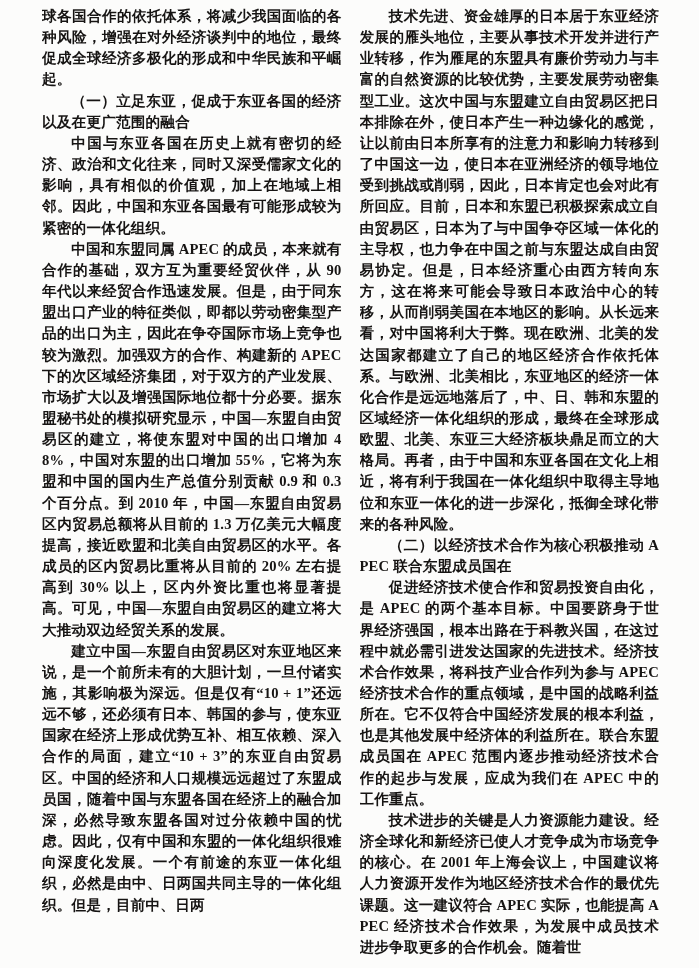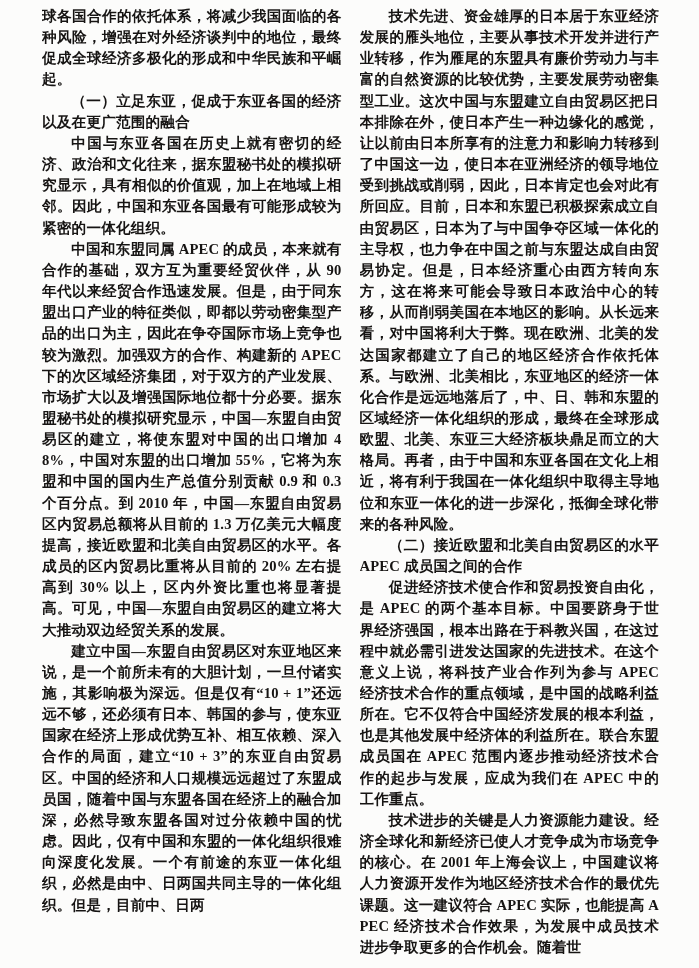--- a/index.html
+++ b/index.html
@@ -43,26 +43,26 @@
 </style>
 </head>
 <body>
 
 <div class="page">
   <div class="columns">
 
     <div class="column">
       <p>球各国合作的依托体系，将减少我国面临的各种风险，增强在对外经济谈判中的地位，最终促成全球经济多极化的形成和中华民族和平崛起。</p>
       <p class="indent">（一）立足东亚，促成于东亚各国的经济以及在更广范围的融合</p>
-      <p class="indent">中国与东亚各国在历史上就有密切的经济、政治和文化往来，据东盟秘书处的模拟研究显示，具有相似的价值观，加上在地域上相邻。因此，中国和东亚各国最有可能形成较为紧密的一体化组织。</p>
+      <p class="indent">中国与东亚各国在历史上就有密切的经济、政治和文化往来，同时又深受儒家文化的影响，具有相似的价值观，加上在地域上相邻。因此，中国和东亚各国最有可能形成较为紧密的一体化组织。</p>
       <p class="indent">中国和东盟同属 APEC 的成员，本来就有合作的基础，双方互为重要经贸伙伴，从 90 年代以来经贸合作迅速发展。但是，由于同东盟出口产业的特征类似，即都以劳动密集型产品的出口为主，因此在争夺国际市场上竞争也较为激烈。加强双方的合作、构建新的 APEC 下的次区域经济集团，对于双方的产业发展、市场扩大以及增强国际地位都十分必要。据东盟秘书处的模拟研究显示，中国—东盟自由贸易区的建立，将使东盟对中国的出口增加 48%，中国对东盟的出口增加 55%，它将为东盟和中国的国内生产总值分别贡献 0.9 和 0.3 个百分点。到 2010 年，中国—东盟自由贸易区内贸易总额将从目前的 1.3 万亿美元大幅度提高，接近欧盟和北美自由贸易区的水平。各成员的区内贸易比重将从目前的 20% 左右提高到 30% 以上，区内外资比重也将显著提高。可见，中国—东盟自由贸易区的建立将大大推动双边经贸关系的发展。</p>
       <p class="indent">建立中国—东盟自由贸易区对东亚地区来说，是一个前所未有的大胆计划，一旦付诸实施，其影响极为深远。但是仅有“10 + 1”还远远不够，还必须有日本、韩国的参与，使东亚国家在经济上形成优势互补、相互依赖、深入合作的局面，建立“10 + 3”的东亚自由贸易区。中国的经济和人口规模远远超过了东盟成员国，随着中国与东盟各国在经济上的融合加深，必然导致东盟各国对过分依赖中国的忧虑。因此，仅有中国和东盟的一体化组织很难向深度化发展。一个有前途的东亚一体化组织，必然是由中、日两国共同主导的一体化组织。但是，目前中、日两</p>
     </div>
 
     <div class="column">
       <p class="indent">技术先进、资金雄厚的日本居于东亚经济发展的雁头地位，主要从事技术开发并进行产业转移，作为雁尾的东盟具有廉价劳动力与丰富的自然资源的比较优势，主要发展劳动密集型工业。这次中国与东盟建立自由贸易区把日本排除在外，使日本产生一种边缘化的感觉，让以前由日本所享有的注意力和影响力转移到了中国这一边，使日本在亚洲经济的领导地位受到挑战或削弱，因此，日本肯定也会对此有所回应。目前，日本和东盟已积极探索成立自由贸易区，日本为了与中国争夺区域一体化的主导权，也力争在中国之前与东盟达成自由贸易协定。但是，日本经济重心由西方转向东方，这在将来可能会导致日本政治中心的转移，从而削弱美国在本地区的影响。从长远来看，对中国将利大于弊。现在欧洲、北美的发达国家都建立了自己的地区经济合作依托体系。与欧洲、北美相比，东亚地区的经济一体化合作是远远地落后了，中、日、韩和东盟的区域经济一体化组织的形成，最终在全球形成欧盟、北美、东亚三大经济板块鼎足而立的大格局。再者，由于中国和东亚各国在文化上相近，将有利于我国在一体化组织中取得主导地位和东亚一体化的进一步深化，抵御全球化带来的各种风险。</p>
-      <p class="indent">（二）接近欧盟和北美自由贸易区的水平 APEC 成员国之间的合作</p>
-      <p class="indent">促进经济技术使合作和贸易投资自由化，是 APEC 的两个基本目标。中国要跻身于世界经济强国，根本出路在于科教兴国，在这过程中就必需引进发达国家的先进技术。在这个意义上说，将科技产业合作列为参与 APEC 经济技术合作的重点领域，是中国的战略利益所在。它不仅符合中国经济发展的根本利益，也是其他发展中经济体的利益所在。联合东盟成员国在 APEC 范围内逐步推动经济技术合作的起步与发展，应成为我们在 APEC 中的工作重点。</p>
+      <p class="indent">（二）以经济技术合作为核心积极推动 APEC 联合东盟成员国在</p>
+      <p class="indent">促进经济技术使合作和贸易投资自由化，是 APEC 的两个基本目标。中国要跻身于世界经济强国，根本出路在于科教兴国，在这过程中就必需引进发达国家的先进技术。经济技术合作效果，将科技产业合作列为参与 APEC 经济技术合作的重点领域，是中国的战略利益所在。它不仅符合中国经济发展的根本利益，也是其他发展中经济体的利益所在。联合东盟成员国在 APEC 范围内逐步推动经济技术合作的起步与发展，应成为我们在 APEC 中的工作重点。</p>
       <p class="indent">技术进步的关键是人力资源能力建设。经济全球化和新经济已使人才竞争成为市场竞争的核心。在 2001 年上海会议上，中国建议将人力资源开发作为地区经济技术合作的最优先课题。这一建议符合 APEC 实际，也能提高 APEC 经济技术合作效果，为发展中成员技术进步争取更多的合作机会。随着世</p>
     </div>
 
   </div>
 </div>
 
 </body></html>

